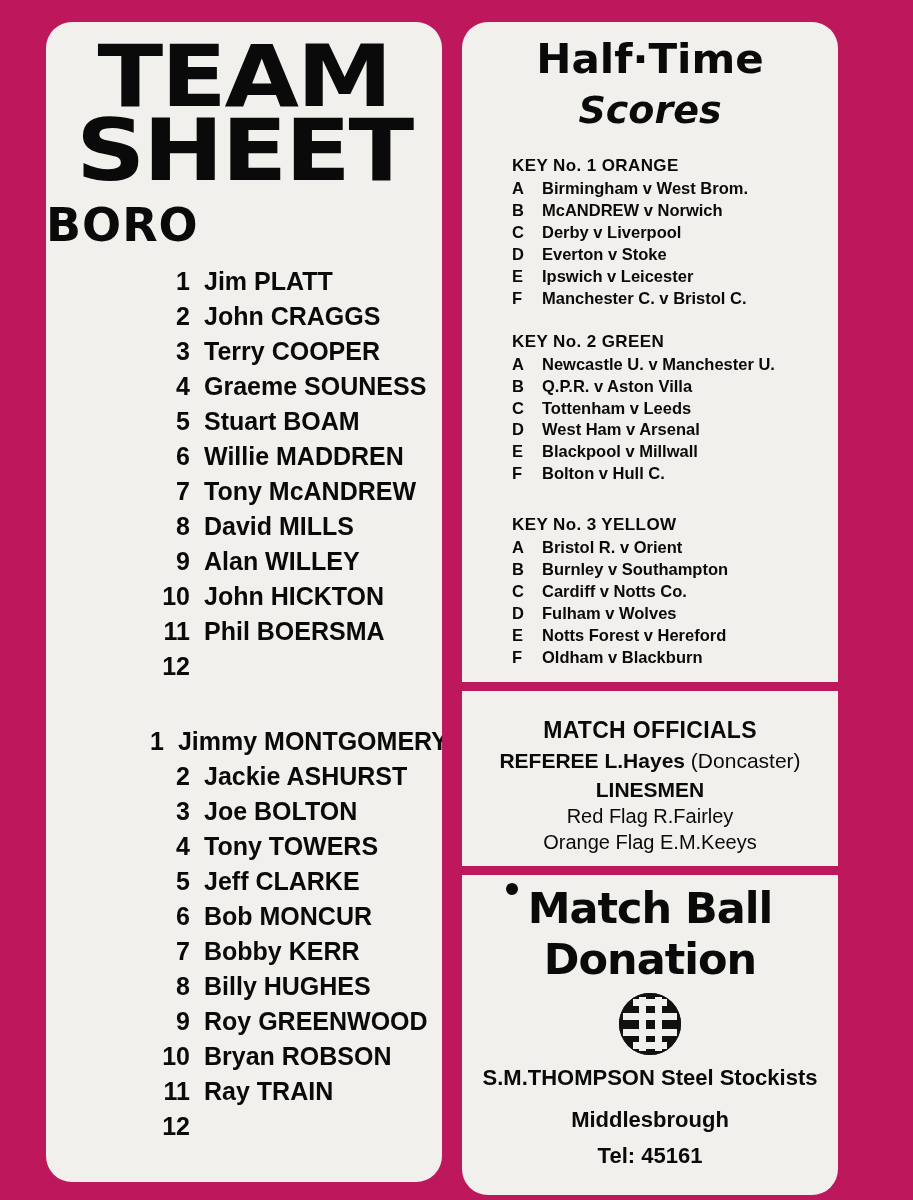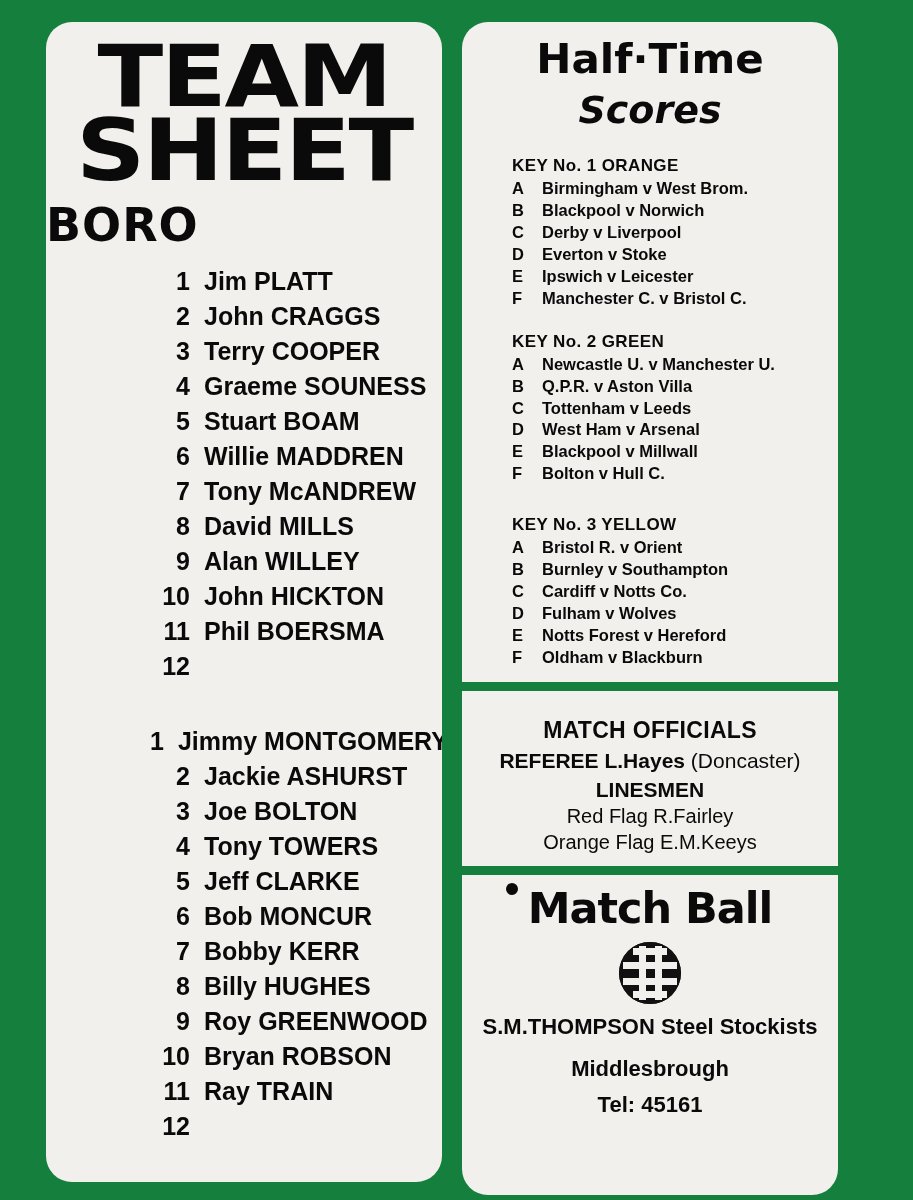--- a/index.html
+++ b/index.html
@@ -10,21 +10,21 @@
   body {
     width: 913px;
     height: 1200px;
     font-family: "Liberation Sans", sans-serif;
     overflow: hidden;
   }
   .page {
     position: relative;
     width: 913px;
     height: 1200px;
-    background: #15803d;
+    background: #be185d;
   }
 
   
   .left-panel {
     position: absolute;
     left: 46px;
     top: 22px;
     width: 396px;
     height: 1160px;
     background: #f2f0ec;
@@ -382,21 +382,21 @@
       </div>
 
       <div class="key-group first">
         <div class="key-heading">KEY No. 1 ORANGE</div>
         <div class="key-row">
             <span class="kl">A</span>
             <span class="kv">Birmingham  v  West  Brom.</span>
           </div>
         <div class="key-row">
             <span class="kl">B</span>
-            <span class="kv">Blackpool v  Norwich</span>
+            <span class="kv">McANDREW v  Norwich</span>
           </div>
         <div class="key-row">
             <span class="kl">C</span>
             <span class="kv">Derby v  Liverpool</span>
           </div>
         <div class="key-row">
             <span class="kl">D</span>
             <span class="kv">Everton v  Stoke</span>
           </div>
         <div class="key-row">
@@ -476,20 +476,21 @@
       <div class="off-line">Red Flag R.Fairley</div>
       <div class="off-line">Orange Flag E.M.Keeys</div>
     </div>
 
     <div class="card rounded-bottom mb-card">
       <div class="mb-title">
         <span class="m1">
           <span class="dot2"></span>
           <span>Match Ball</span>
         </span>
+        <span class="m2">Donation</span>
       </div>
       <div class="ball">
         <span class="seg s1"></span>
         <span class="seg s2"></span>
         <span class="seg s3"></span>
         <span class="seg s4"></span>
         <span class="seg v1"></span>
         <span class="seg v2"></span>
       </div>
       <div class="mb-sponsor">S.M.THOMPSON  Steel Stockists</div>

